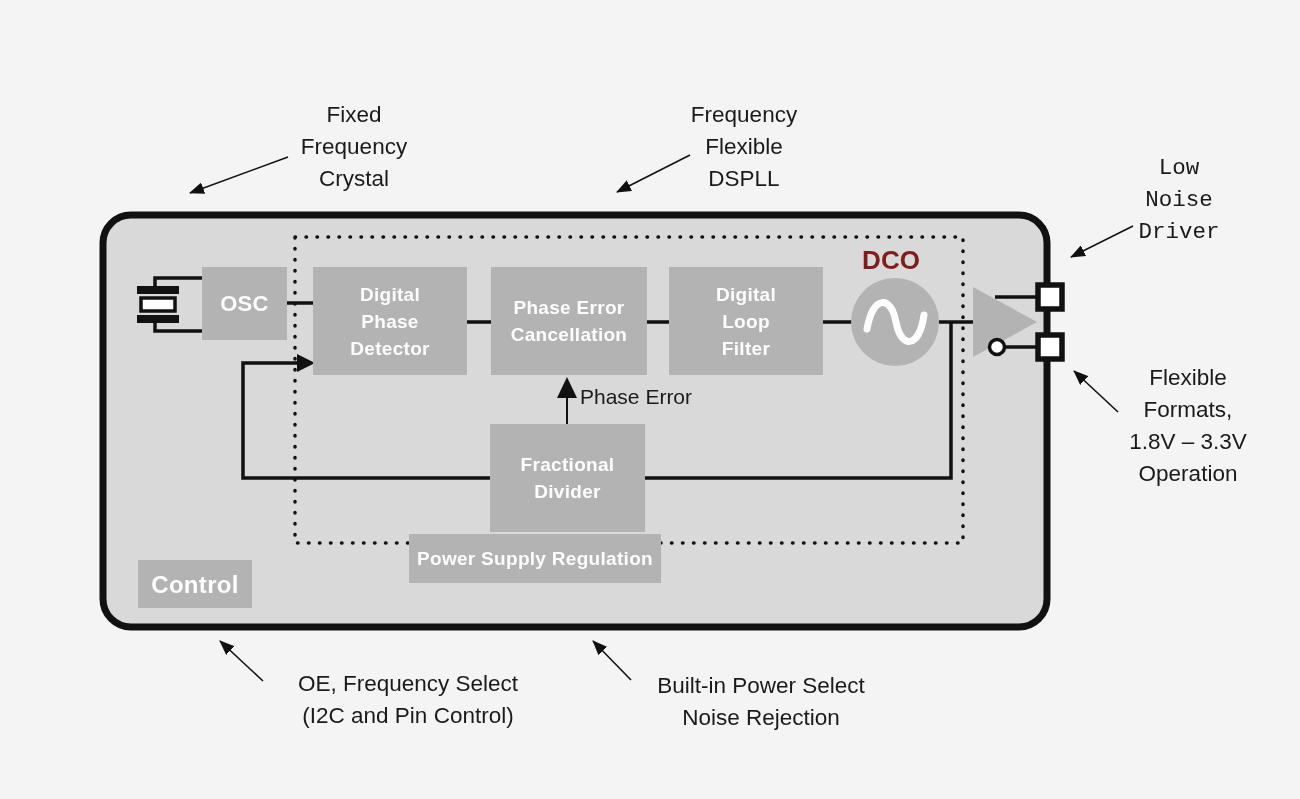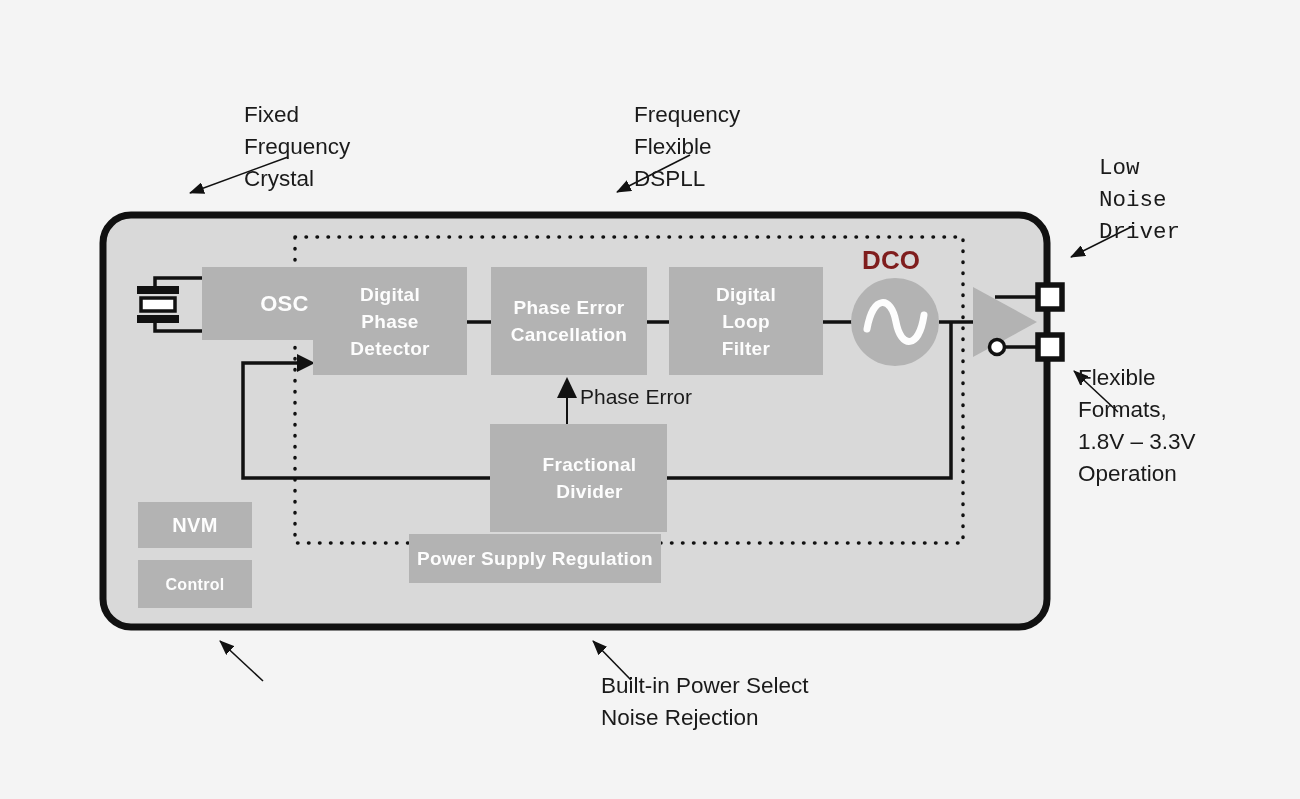--- a/index.html
+++ b/index.html
@@ -19,21 +19,21 @@
     display:flex;align-items:center;justify-content:center;
     text-align:center;
     white-space:pre-line;
     font-size:19px;line-height:27px;
     letter-spacing:.3px;
   }
   .ann{
     position:absolute;
     color:#1a1a1a;
     white-space:pre-line;
-    text-align:left;
+    text-align:center;
     font-size:22.5px;line-height:32px;
   }
   .lbl-dco{
     position:absolute;
     color:#7f1d1d;
     font-weight:bold;
     font-size:26px;
     text-align:center;
   }
   .lbl-phase-error{
@@ -92,39 +92,38 @@
     <rect x="1038" y="335" width="24" height="24" fill="#fff" stroke="#111" stroke-width="5.5"></rect>
 
     <line x1="288" y1="157" x2="190" y2="193" stroke="#111" stroke-width="1.6" marker-end="url(#ah)"></line>
     <line x1="690" y1="155" x2="617" y2="192" stroke="#111" stroke-width="1.6" marker-end="url(#ah)"></line>
     <line x1="1133" y1="226" x2="1071" y2="257" stroke="#111" stroke-width="1.6" marker-end="url(#ah)"></line>
     <line x1="1118" y1="412" x2="1074" y2="371" stroke="#111" stroke-width="1.6" marker-end="url(#ah)"></line>
     <line x1="263" y1="681" x2="220" y2="641" stroke="#111" stroke-width="1.6" marker-end="url(#ah)"></line>
     <line x1="631" y1="680" x2="593" y2="641" stroke="#111" stroke-width="1.6" marker-end="url(#ah)"></line>
   </svg>
 
-  <div class="block" style="left:202px;top:267px;width:85px;height:73px;font-size:22px;padding-left:40px;">OSC</div>
+  <div class="block" style="left:202px;top:267px;width:85px;height:73px;font-size:22px;">OSC</div>
 
   <div class="block" style="left:313px;top:267px;width:154px;height:108px;">Digital
 Phase
 Detector</div>
 
   <div class="block" style="left:491px;top:267px;width:156px;height:108px;">Phase Error
 Cancellation</div>
 
   <div class="block" style="left:669px;top:267px;width:154px;height:108px;">Digital
 Loop
 Filter</div>
 
-  <div class="block" style="left:490px;top:424px;width:155px;height:108px;padding-left:22px;">Fractional
+  <div class="block" style="left:490px;top:424px;width:155px;height:108px;">Fractional
 Divider</div>
 
-  <div class="block" style="left:138px;top:502px;width:114px;height:46px;font-size:20px;">NVM</div>
 
-  <div class="block" style="left:138px;top:560px;width:114px;height:48px;font-size:16px;">Control</div>
+  <div class="block" style="left:138px;top:560px;width:114px;height:48px;font-size:24px;">Control</div>
 
   <div class="block" style="left:409px;top:534px;width:252px;height:49px;font-size:19px;">Power Supply Regulation</div>
 
   <div class="lbl-dco" style="left:841px;top:245px;width:100px;">DCO</div>
 
   <div class="lbl-phase-error" style="left:580px;top:385px;">Phase Error</div>
 
   <div class="ann" style="left:244px;top:99px;width:220px;">Fixed
 Frequency
 Crystal</div>
@@ -135,17 +134,19 @@
 
   <div class="ann" style="left:1099px;top:152px;width:160px;font-family:Liberation Mono, monospace;">Low
 Noise
 Driver</div>
 
   <div class="ann" style="left:1078px;top:362px;width:220px;">Flexible
 Formats,
 1.8V – 3.3V
 Operation</div>
 
+  <div class="ann" style="left:248px;top:668px;width:320px;">OE, Frequency Select
+(I2C and Pin Control)</div>
 
   <div class="ann" style="left:601px;top:670px;width:320px;">Built-in Power Select
 Noise Rejection</div>
 
 </div>
 
 </body></html>

